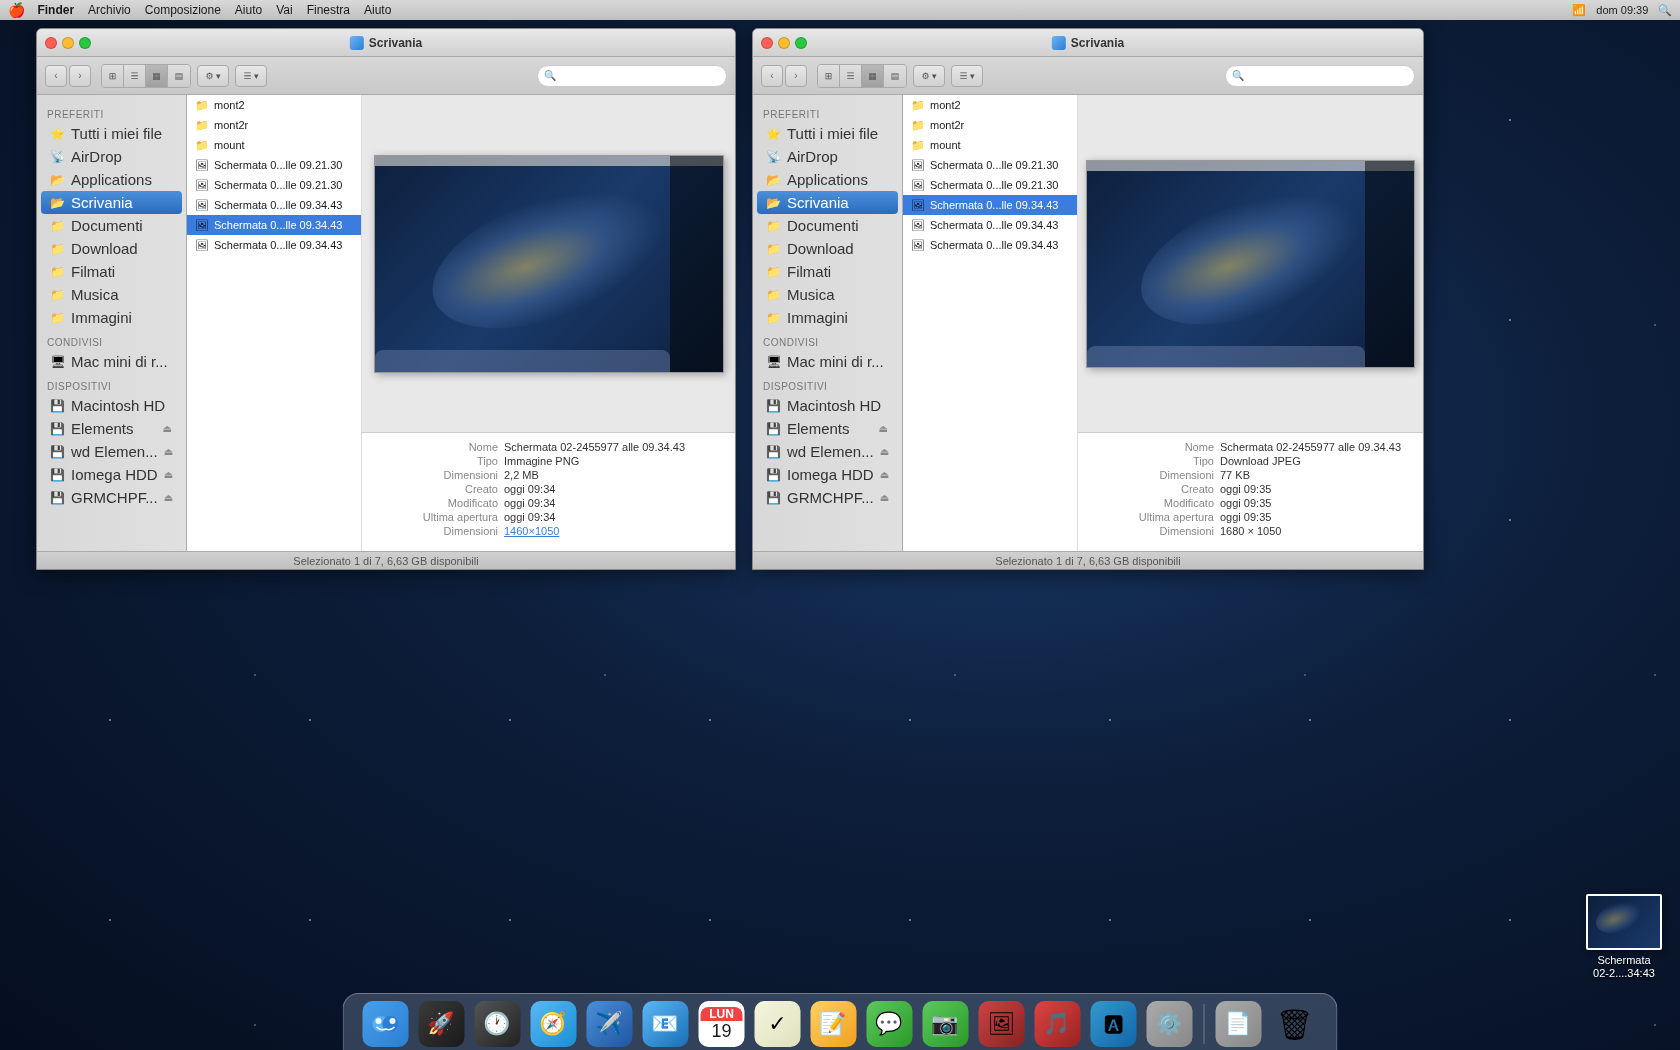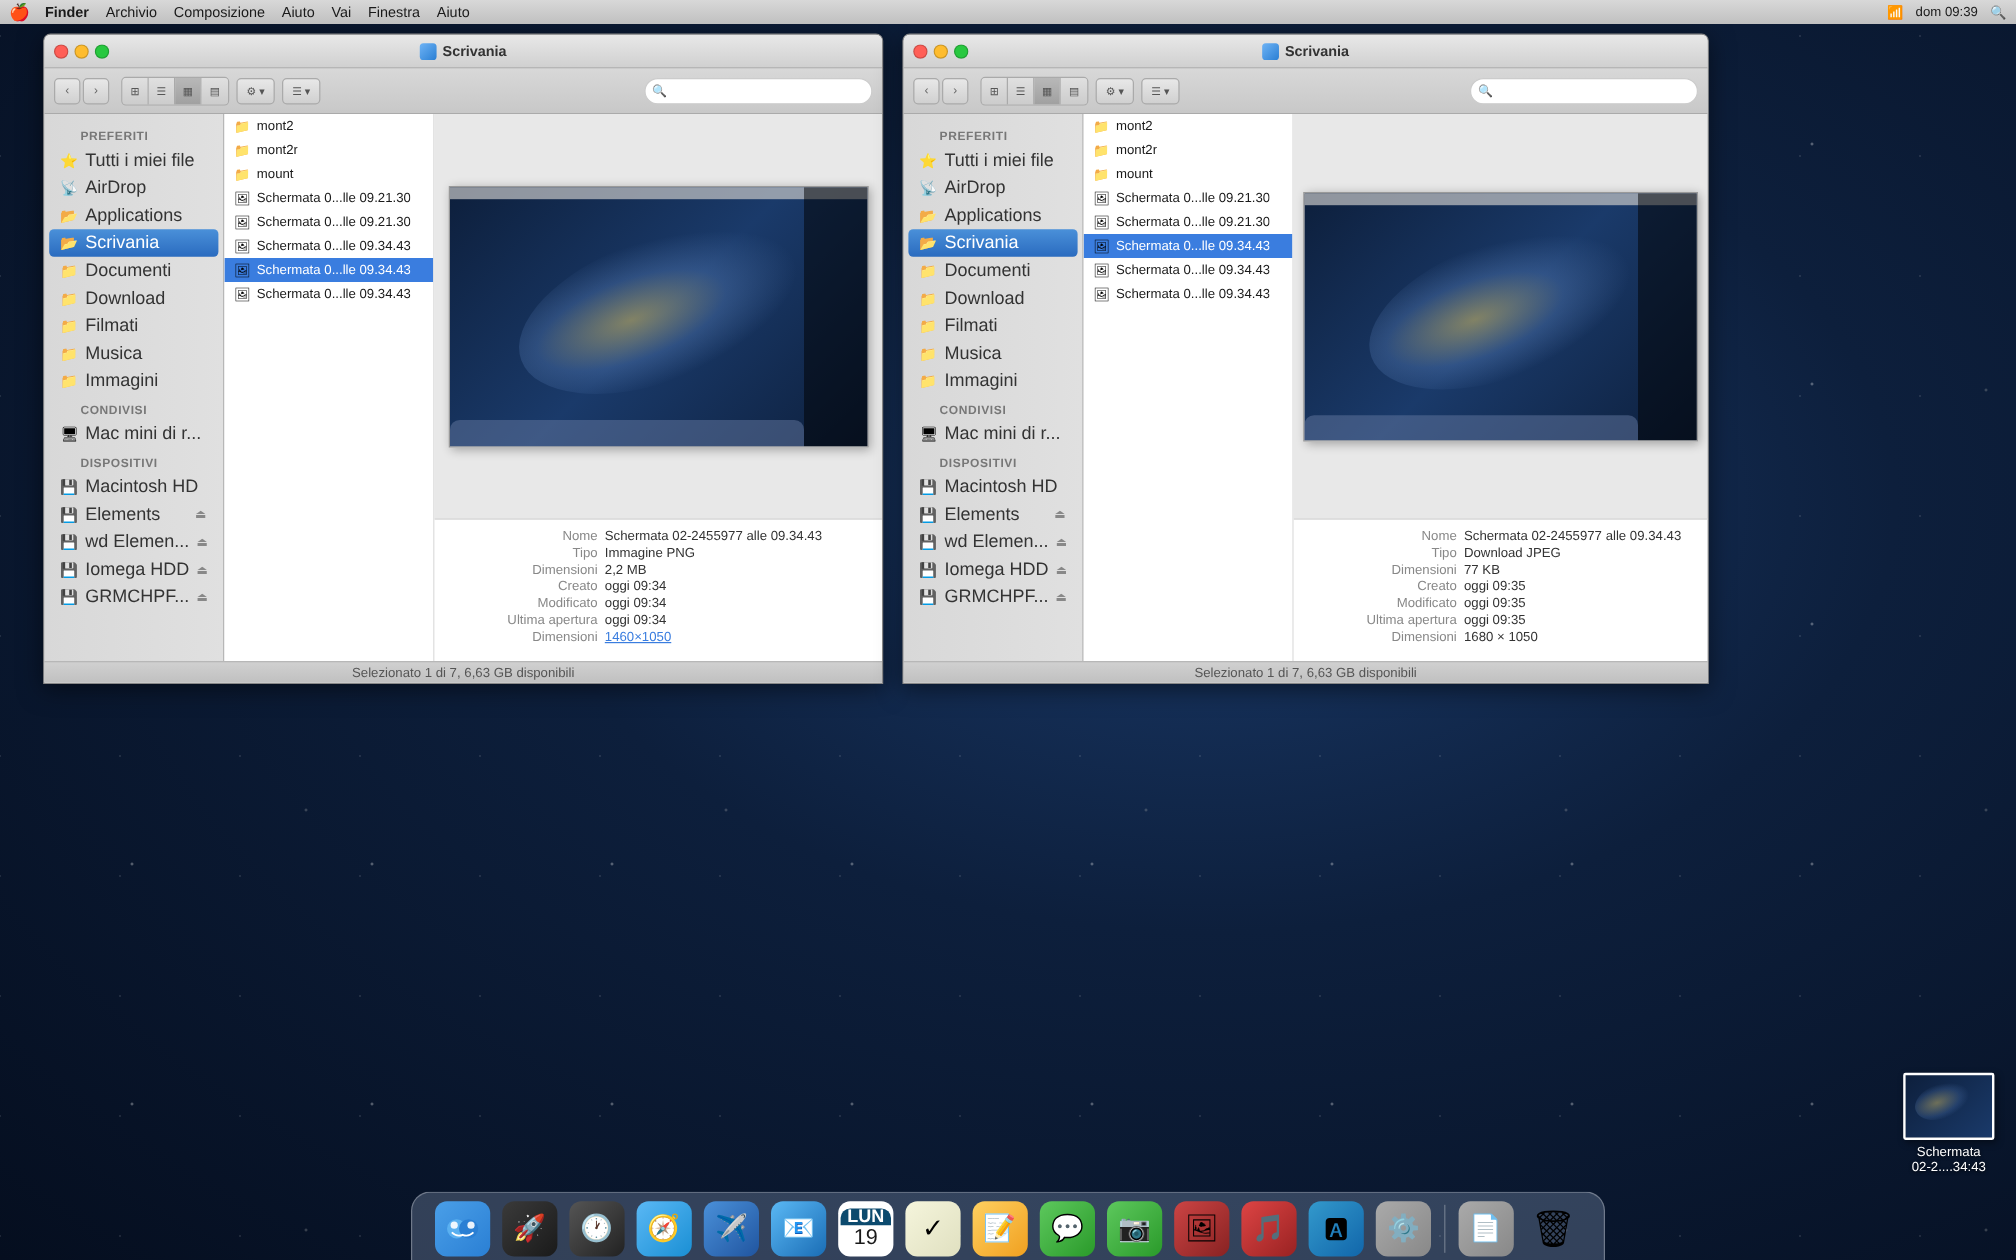--- a/index.html
+++ b/index.html
@@ -231,26 +231,25 @@
     .sidebar {
       width: 150px;
       background: linear-gradient(to right, #d8d8d8, #e0e0e0);
       border-right: 1px solid #aaa;
       overflow-y: auto;
       padding: 6px 0;
       flex-shrink: 0;
     }
     .sidebar-section-label {
       font-size: 10px;
-      font-weight: 700;
+      font-weight: 400;
       color: #777;
       padding: 8px 10px 2px;
       text-transform: uppercase;
       letter-spacing: 0.5px;
-      margin-left: 20px;
     }
     .sidebar-item {
       display: flex;
       align-items: center;
       padding: 3px 10px;
       cursor: pointer;
       border-radius: 4px;
       margin: 0 4px;
       gap: 6px;
     }
@@ -964,21 +963,21 @@
     <div class="dock-icon dock-safari" style="font-size:22px;">🧭</div>
   </div>
   <div class="dock-item">
     <div class="dock-icon dock-mail-send" style="font-size:22px;">✈️</div>
   </div>
   <div class="dock-item">
     <div class="dock-icon dock-mail" style="font-size:22px;">📧</div>
   </div>
   <div class="dock-item">
     <div class="dock-icon dock-calendar" style="font-size:22px; background: white; color:#e0392d; border-radius:10px; display:flex; flex-direction:column; align-items:center; justify-content:center; font-size:16px; font-weight:bold; padding: 2px;">
-      <div style="background:#0c4a6e; width:100%; border-radius:8px 8px 0 0; height:14px; display:flex; align-items:center; justify-content:center; font-size:15px; color:white; font-weight:700;">LUN</div>
+      <div style="background:#ef4444; width:100%; border-radius:8px 8px 0 0; height:14px; display:flex; align-items:center; justify-content:center; font-size:12px; color:white; font-weight:700;">LUN</div>
       <div style="font-size:18px; color:#1a1a1a; font-weight:300;">19</div>
     </div>
   </div>
   <div class="dock-item">
     <div class="dock-icon dock-reminders" style="font-size:22px;">✓</div>
   </div>
   <div class="dock-item">
     <div class="dock-icon dock-notes" style="font-size:22px;">📝</div>
   </div>
   <div class="dock-item">

